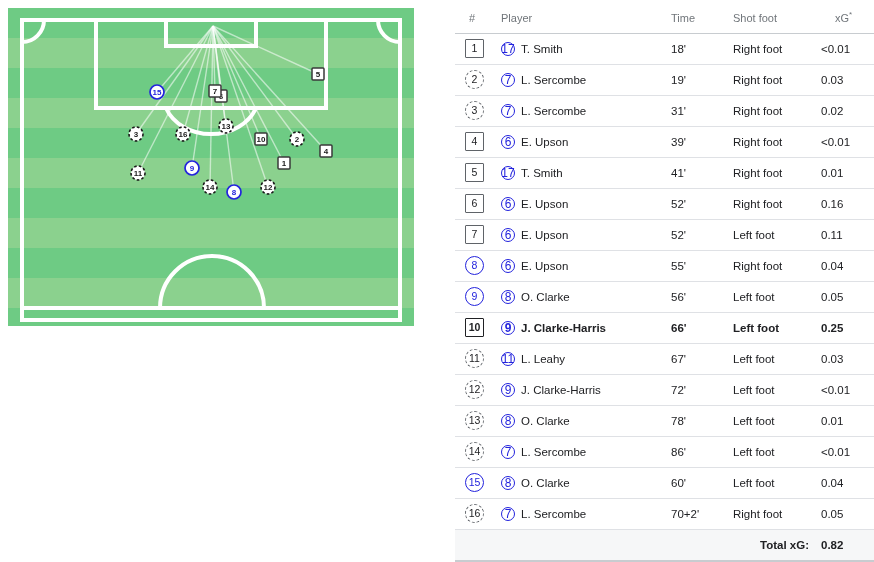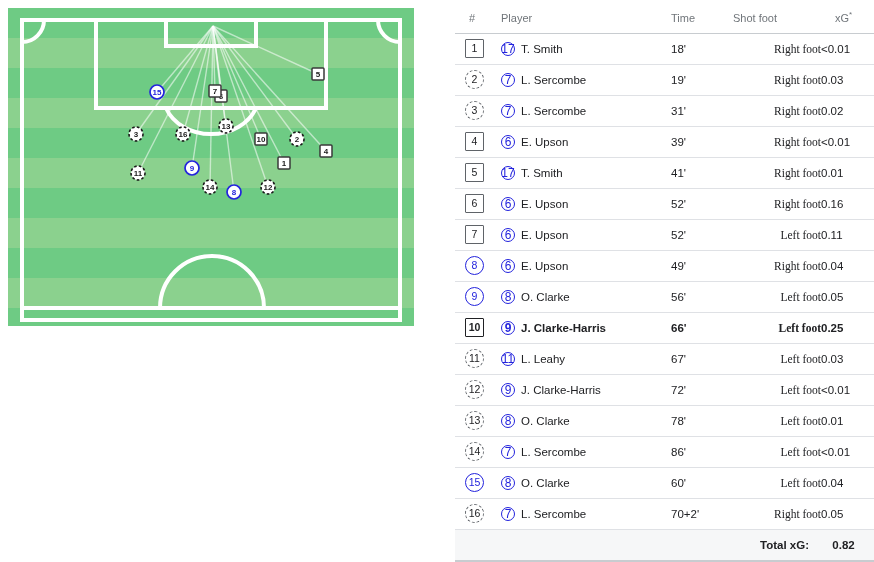--- a/index.html
+++ b/index.html
@@ -69,21 +69,21 @@
   .th-num { text-align: left;  padding-left: 14px !important; }
   .th-ply { text-align: left; }
   .th-tim { text-align: left; margin-left: 33px; }
   .th-typ { text-align: left; }
   .th-xg  { padding-right: 8px !important; }
   .sup-star { font-size: 8px; vertical-align: super; }
 
   .td-num { text-align: left; padding-left: 10px !important; }
   .td-ply { text-align: left; }
   .td-tim { text-align: left; color: #202124; }
-  .td-typ { text-align: right; color: #202124; font-family: Liberation Serif, serif; }
+  .td-typ { text-align: left; color: #202124; }
   .td-xg  { text-align: left; padding-right: 8px !important; color: #202124; }
 
   
   .chip {
     display: inline-flex; align-items: center; justify-content: center;
     width: 19px; height: 19px;
     font-size: 10.5px; line-height: 1;
     color: #202124;
   }
   .chip-square { border: 1.3px solid #5f6368; border-radius: 1px; }
@@ -106,21 +106,21 @@
   tr.goal-row td.td-ply .pname { font-weight: bold; }
 
   tr.total-row td {
     background: #f6f7f8;
     border-bottom: 2px solid #c8ccd0;
     border-top: 1px solid #c8ccd0;
     height: 32px;
     font-weight: bold;
   }
   .total-label { text-align: right; padding-right: 12px !important; }
-  .total-val   { text-align: center; padding-right: 8px !important; margin-top: 32px; }
+  .total-val   { text-align: left; padding-right: 8px !important; margin-top: 32px; }
 </style>
 </head>
 <body>
 
 <div id="root">
 
   <div id="pitch-panel">
     <svg id="pitch-svg" viewBox="0 0 406 318">
       <g>
         <rect x="0" y="0" width="406" height="318" fill="#6ECB84"></rect>
@@ -294,21 +294,21 @@
           <tr>
             <td class="td-num"><span class="chip chip-square">7</span></td>
             <td class="td-ply"><span class="shirt">6</span><span class="pname">E. Upson</span></td>
             <td class="td-tim">52'</td>
             <td class="td-typ">Left foot</td>
             <td class="td-xg">0.11</td>
           </tr>
           <tr>
             <td class="td-num"><span class="chip chip-circle-solid">8</span></td>
             <td class="td-ply"><span class="shirt">6</span><span class="pname">E. Upson</span></td>
-            <td class="td-tim">49'</td>
+            <td class="td-tim">55'</td>
             <td class="td-typ">Right foot</td>
             <td class="td-xg">0.04</td>
           </tr>
           <tr>
             <td class="td-num"><span class="chip chip-circle-solid">9</span></td>
             <td class="td-ply"><span class="shirt">8</span><span class="pname">O. Clarke</span></td>
             <td class="td-tim">56'</td>
             <td class="td-typ">Left foot</td>
             <td class="td-xg">0.05</td>
           </tr>

